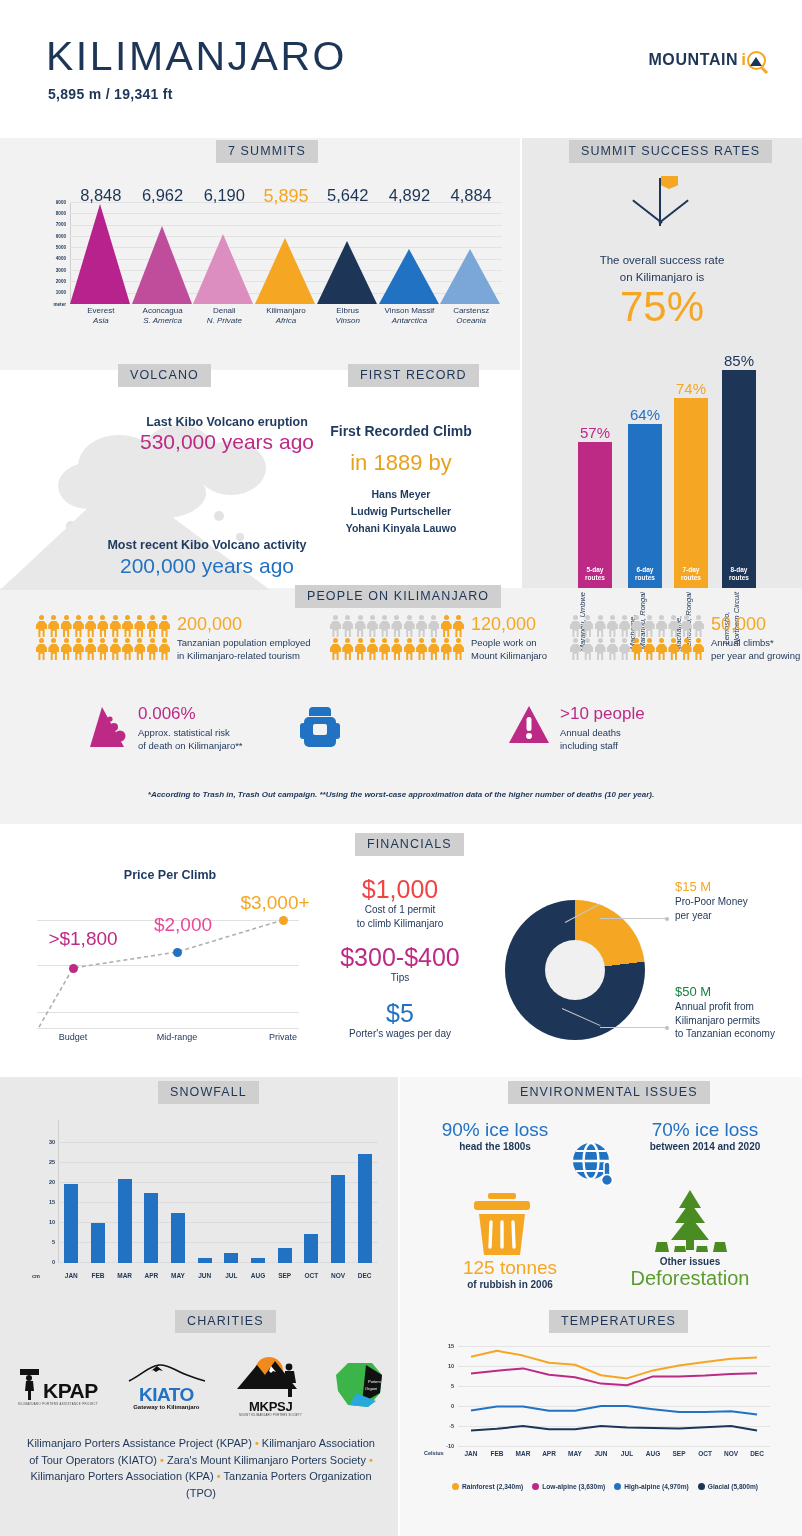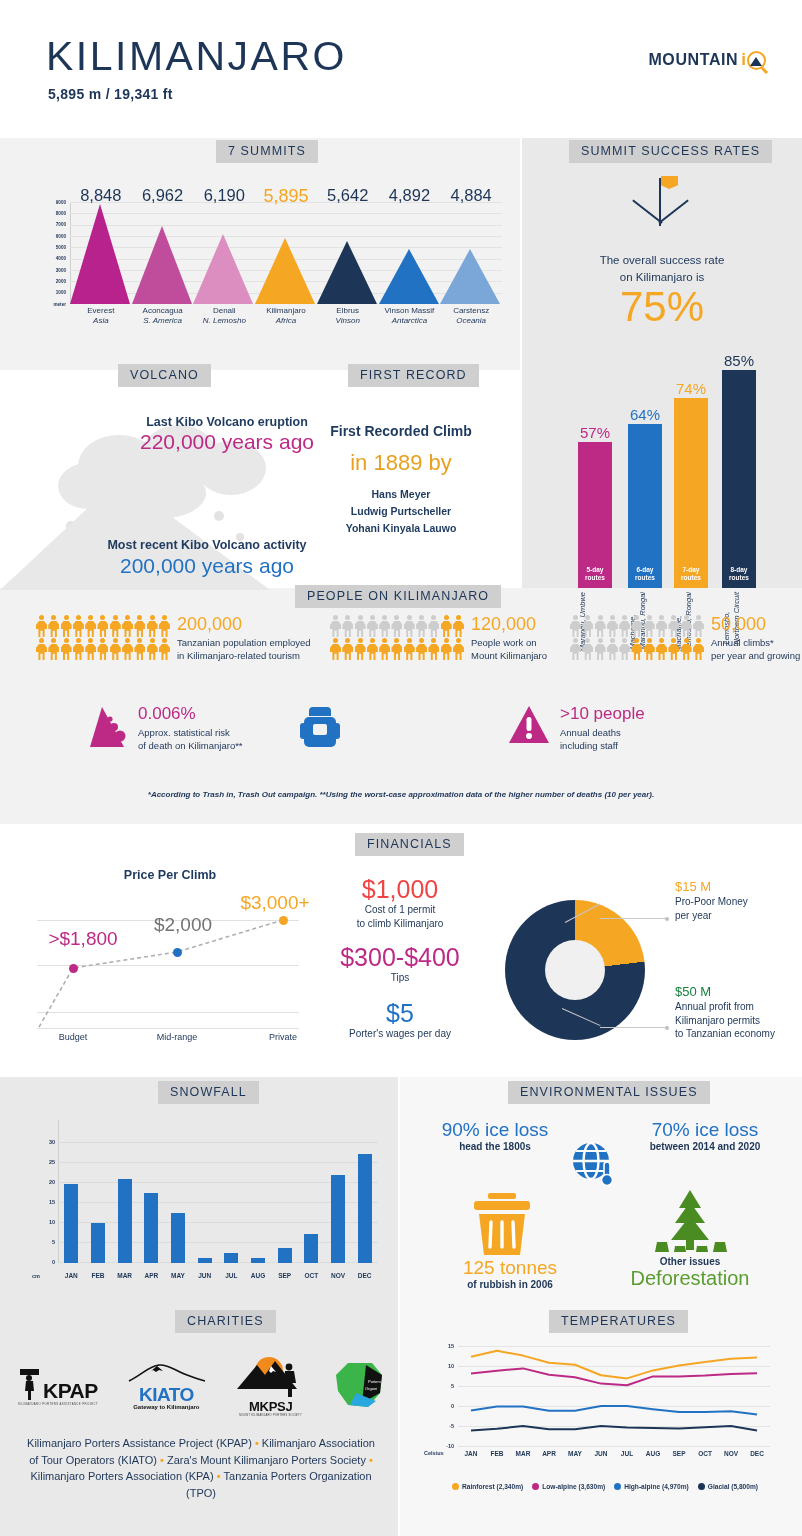--- a/index.html
+++ b/index.html
@@ -225,21 +225,21 @@
     <div class="gridline" style="top:95.33333333333334px;"></div>
     <div class="gridline" style="top:106.66666666666667px;"></div>
     <div class="mtn" style="left:38px;bottom:12px;border-left-width:30.857142857142858px;border-right-width:30.857142857142858px;border-bottom:100.27733333333333px solid #b8228c;"></div>
     <div class="sum-val" style="left:33.85714285714286px;">8,848</div>
     <div class="mtn-lbl" style="left:31.85714285714286px;">Everest<br><i>Asia</i></div>
     <div class="mtn" style="left:99.71428571428572px;bottom:12px;border-left-width:30.857142857142858px;border-right-width:30.857142857142858px;border-bottom:78.90266666666666px solid #c04d9c;"></div>
     <div class="sum-val" style="left:95.57142857142858px;">6,962</div>
     <div class="mtn-lbl" style="left:93.57142857142858px;">Aconcagua<br><i>S. America</i></div>
     <div class="mtn" style="left:161.42857142857144px;bottom:12px;border-left-width:30.857142857142858px;border-right-width:30.857142857142858px;border-bottom:70.15333333333334px solid #dd8ec0;"></div>
     <div class="sum-val" style="left:157.2857142857143px;">6,190</div>
-    <div class="mtn-lbl" style="left:155.2857142857143px;">Denali<br><i>N. Lemosho</i></div>
+    <div class="mtn-lbl" style="left:155.2857142857143px;">Denali<br><i>N. Private</i></div>
     <div class="mtn" style="left:223.14285714285714px;bottom:12px;border-left-width:30.857142857142858px;border-right-width:30.857142857142858px;border-bottom:66.81px solid #f5a623;"></div>
     <div class="sum-val hl" style="left:219px;">5,895</div>
     <div class="mtn-lbl" style="left:217px;">Kilimanjaro<br><i>Africa</i></div>
     <div class="mtn" style="left:284.8571428571429px;bottom:12px;border-left-width:30.857142857142858px;border-right-width:30.857142857142858px;border-bottom:63.942666666666675px solid #1d3557;"></div>
     <div class="sum-val" style="left:280.7142857142857px;">5,642</div>
     <div class="mtn-lbl" style="left:278.7142857142857px;">Elbrus<br><i>Vinson</i></div>
     <div class="mtn" style="left:346.57142857142856px;bottom:12px;border-left-width:30.857142857142858px;border-right-width:30.857142857142858px;border-bottom:55.44266666666667px solid #2272c4;"></div>
     <div class="sum-val" style="left:342.4285714285714px;">4,892</div>
     <div class="mtn-lbl" style="left:340.4285714285714px;">Vinson Massif<br><i>Antarctica</i></div>
     <div class="mtn" style="left:408.2857142857143px;bottom:12px;border-left-width:30.857142857142858px;border-right-width:30.857142857142858px;border-bottom:55.352px solid #7aa6d8;"></div>
@@ -294,21 +294,21 @@
   <div class="vcloud" style="left:58px;top:38px;width:60px;height:46px;"></div>
   <div class="vcloud" style="left:110px;top:42px;width:96px;height:52px;"></div>
   <div class="vdot" style="left:66px;top:96px;width:10px;height:10px;"></div>
   <div class="vdot" style="left:214px;top:86px;width:10px;height:10px;"></div>
   <div class="vdot" style="left:236px;top:108px;width:8px;height:8px;"></div>
   <div class="vdot" style="left:116px;top:110px;width:7px;height:7px;"></div>
   <div class="vdot" style="left:178px;top:118px;width:6px;height:6px;"></div>
 </div>
 <div id="vmount"></div>
 <div id="v1">Last Kibo Volcano eruption</div>
-<div id="v1b">220,000 years ago</div>
+<div id="v1b">530,000 years ago</div>
 <div id="v2">Most recent Kibo Volcano activity</div>
 <div id="v2b">200,000 years ago</div>
 
 <div id="fr1">First Recorded Climb</div>
 <div id="fr2">in 1889 by</div>
 <div id="fr3">Hans Meyer<br>Ludwig Purtscheller<br>Yohani Kinyala Lauwo</div>
 
 <div id="people-stats" style="position:absolute;left:0;top:615px;width:802px;height:80px;">
     <div class="pgroup" style="left:36px;top:0;display:flex;align-items:flex-start;gap:7px;">
       <div class="picons">
@@ -653,21 +653,21 @@
     <div class="ppc-grid" style="top:75px;"></div>
     <div class="ppc-grid" style="top:122px;"></div>
     <div class="ppc-grid" style="top:138px;"></div>
     <svg width="290" height="160" style="position:absolute;left:0;top:0;">
       <polyline points="14,137 48,78 152,62 258,30" fill="none" stroke="#b0b0b0" stroke-width="1.6" stroke-dasharray="4 3"></polyline>
     </svg>
     <div class="ppc-dot" style="left:43.5px;top:73.5px;background:#bd2a86;"></div>
     <div class="ppc-val" style="left:8px;top:38px;width:100px;font-size:19px;color:#bd2a86;">&gt;$1,800</div>
     <div class="ppc-lbl" style="left:13px;">Budget</div>
     <div class="ppc-dot" style="left:147.5px;top:57.5px;background:#2272c4;"></div>
-    <div class="ppc-val" style="left:108px;top:24px;width:100px;font-size:19px;color:#737373;">$2,000</div>
+    <div class="ppc-val" style="left:108px;top:24px;width:100px;font-size:19px;color:#ec4899;">$2,000</div>
     <div class="ppc-lbl" style="left:117px;">Mid-range</div>
     <div class="ppc-dot" style="left:253.5px;top:25.5px;background:#f5a623;"></div>
     <div class="ppc-val" style="left:200px;top:2px;width:100px;font-size:19px;color:#f5a623;">$3,000+</div>
     <div class="ppc-lbl" style="left:223px;">Private</div>
   </div>
 <div id="fin-items">
     <div class="fin-item" style="left:300px;top:876px;">
       <div class="fin-big" style="color:#ef4444;">$1,000</div>
       <div class="fin-sub">Cost of 1 permit<br>to climb Kilimanjaro</div>
     </div>

